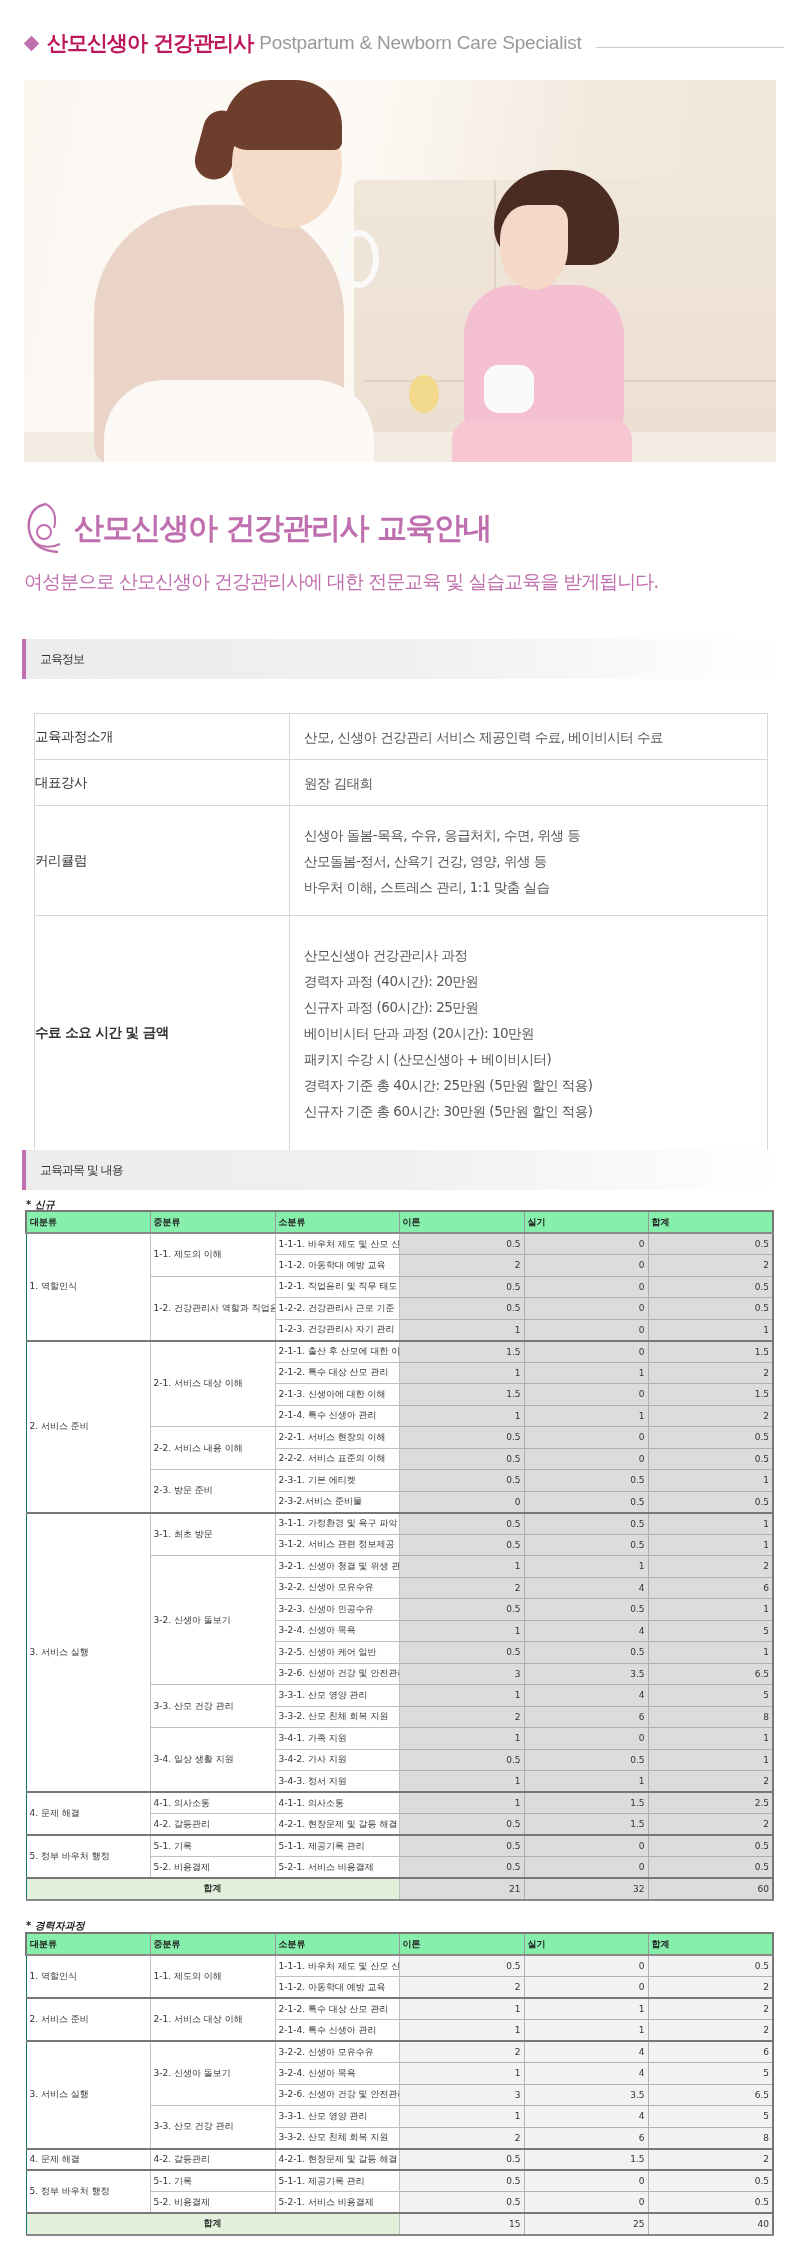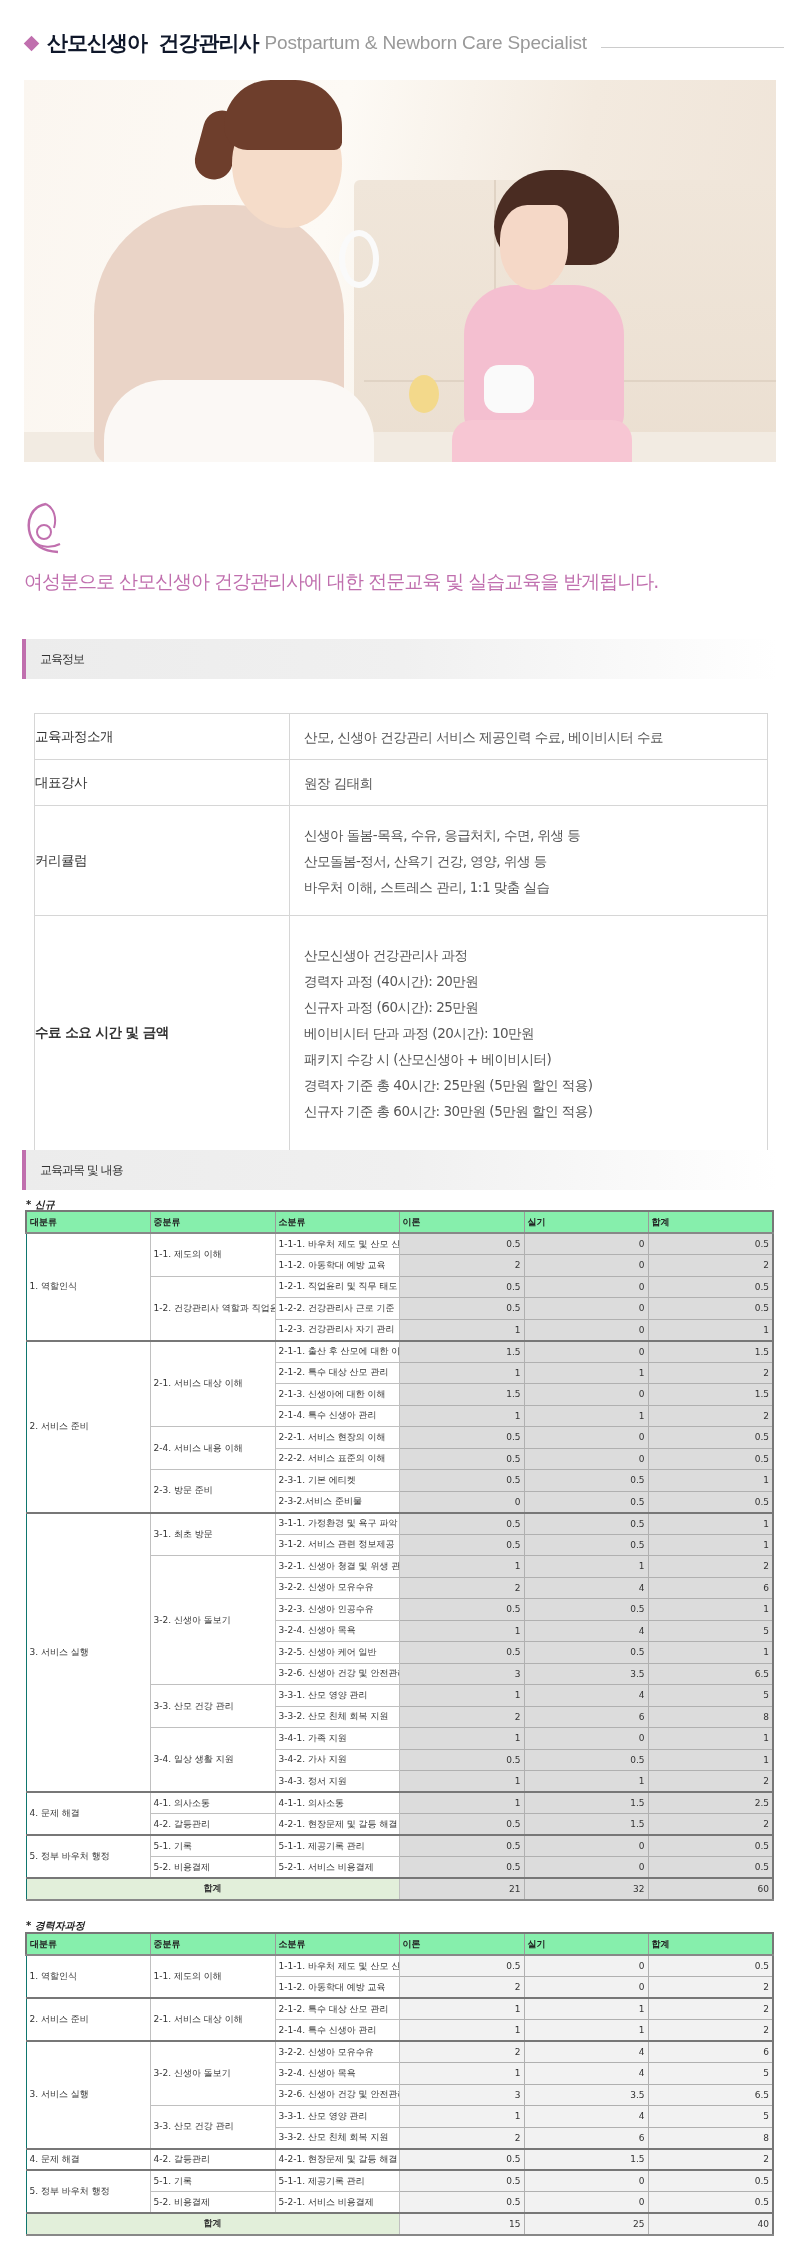--- a/index.html
+++ b/index.html
@@ -1,21 +1,21 @@
 <!DOCTYPE html>
 <html><head>
 <meta charset="utf-8">
 <style>
   * { box-sizing: border-box; margin: 0; padding: 0; }
   body { width: 800px; height: 2260px; background: #ffffff; font-family: "DejaVu Sans", sans-serif; color: #333; position: relative; overflow: hidden; }
 
   
   .page-header { position: absolute; left: 24px; top: 28px; width: 760px; height: 30px; display: flex; align-items: center; }
   .diamond { width: 11px; height: 11px; background: #c06fae; transform: rotate(45deg); margin-right: 10px; margin-left: 2px; }
-  .hdr-ko { font-size: 21px; font-weight: bold; color: #0f172a; letter-spacing: -1px; font-family: Liberation Mono, monospace; }
+  .hdr-ko { font-size: 21px; font-weight: bold; color: #be185d; letter-spacing: -1px; }
   .hdr-en { font-family: "Liberation Sans", sans-serif; font-size: 19px; color: #999; margin-left: 6px; letter-spacing: -0.2px; }
   .hdr-line { flex: 1; height: 1px; background: #ccc; margin-left: 14px; margin-top: 8px; }
 
   
   .photo { position: absolute; left: 24px; top: 80px; width: 752px; height: 382px; overflow: hidden;
     background: linear-gradient(100deg, #fbf6f0 0%, #fdfaf5 40%, #f3eadf 70%, #efe4d8 100%); }
   .photo .sofa-back { position: absolute; left: 330px; top: 100px; width: 430px; height: 280px; background: linear-gradient(180deg,#f0e6da,#ebdfd1); border-radius: 6px; }
   .photo .sofa-seam1 { position: absolute; left: 470px; top: 100px; width: 2px; height: 230px; background: #e0d3c4; }
   .photo .sofa-seam2 { position: absolute; left: 340px; top: 300px; width: 420px; height: 2px; background: #e0d3c4; }
   .photo .cushion { position: absolute; left: 0; top: 352px; width: 752px; height: 30px; background: #f2ebe2; }
@@ -99,20 +99,21 @@
     <div class="toy3"></div>
 </div>
 
 <div class="intro-title-row">
   <svg class="mother-icon" viewBox="0 0 40 52">
     <path d="M22 2 C8 4 2 18 6 32 C9 42 18 49 34 50" fill="none" stroke="#c06fae" stroke-width="2.5"></path>
     <path d="M22 2 C30 6 33 16 30 26" fill="none" stroke="#c06fae" stroke-width="2"></path>
     <circle cx="20" cy="30" r="7" fill="none" stroke="#c06fae" stroke-width="2"></circle>
     <path d="M10 40 C18 46 28 46 36 42" fill="none" stroke="#c06fae" stroke-width="2"></path>
   </svg>
+  <span class="intro-title">산모신생아 건강관리사 교육안내</span>
 </div>
 <div class="intro-desc">
   <div>여성분으로 산모신생아 건강관리사에 대한 전문교육 및 실습교육을 받게됩니다.</div>
 </div>
 
 <div class="section-bar" style="top:639px;">
   <span>교육정보</span>
 </div>
 
 <table class="info-table">
@@ -228,21 +229,21 @@
         <td class="num">0</td>
         <td class="num last">1.5</td>
       </tr>
       <tr class="">
         <td>2-1-4. 특수 신생아 관리</td>
         <td class="num">1</td>
         <td class="num">1</td>
         <td class="num last">2</td>
       </tr>
       <tr class="">
-        <td class="grp" rowspan="2">2-4. 서비스 내용 이해</td>
+        <td class="grp" rowspan="2">2-2. 서비스 내용 이해</td>
         <td>2-2-1. 서비스 현장의 이해</td>
         <td class="num">0.5</td>
         <td class="num">0</td>
         <td class="num last">0.5</td>
       </tr>
       <tr class="">
         <td>2-2-2. 서비스 표준의 이해</td>
         <td class="num">0.5</td>
         <td class="num">0</td>
         <td class="num last">0.5</td>

